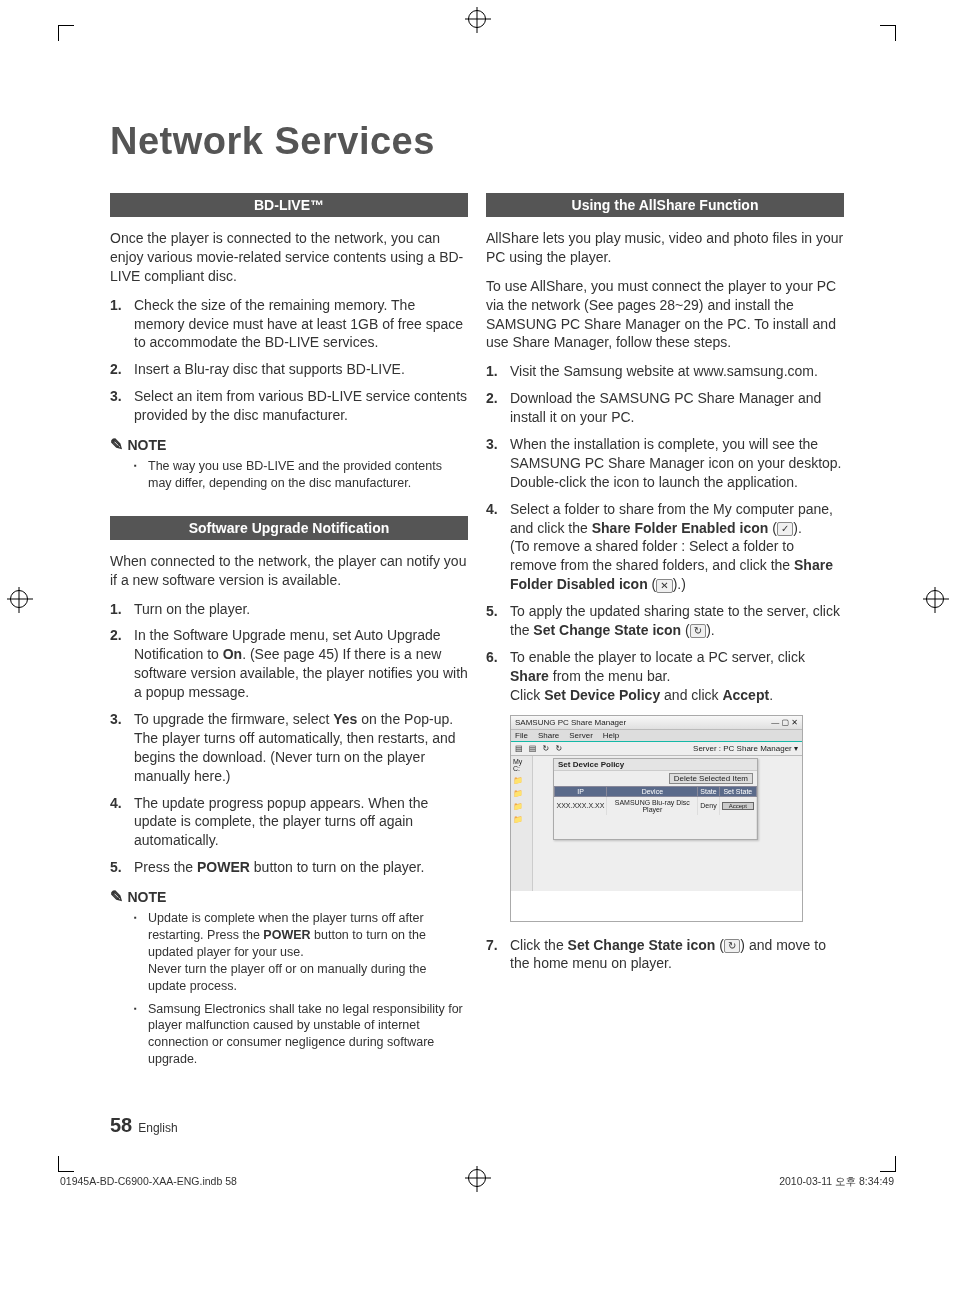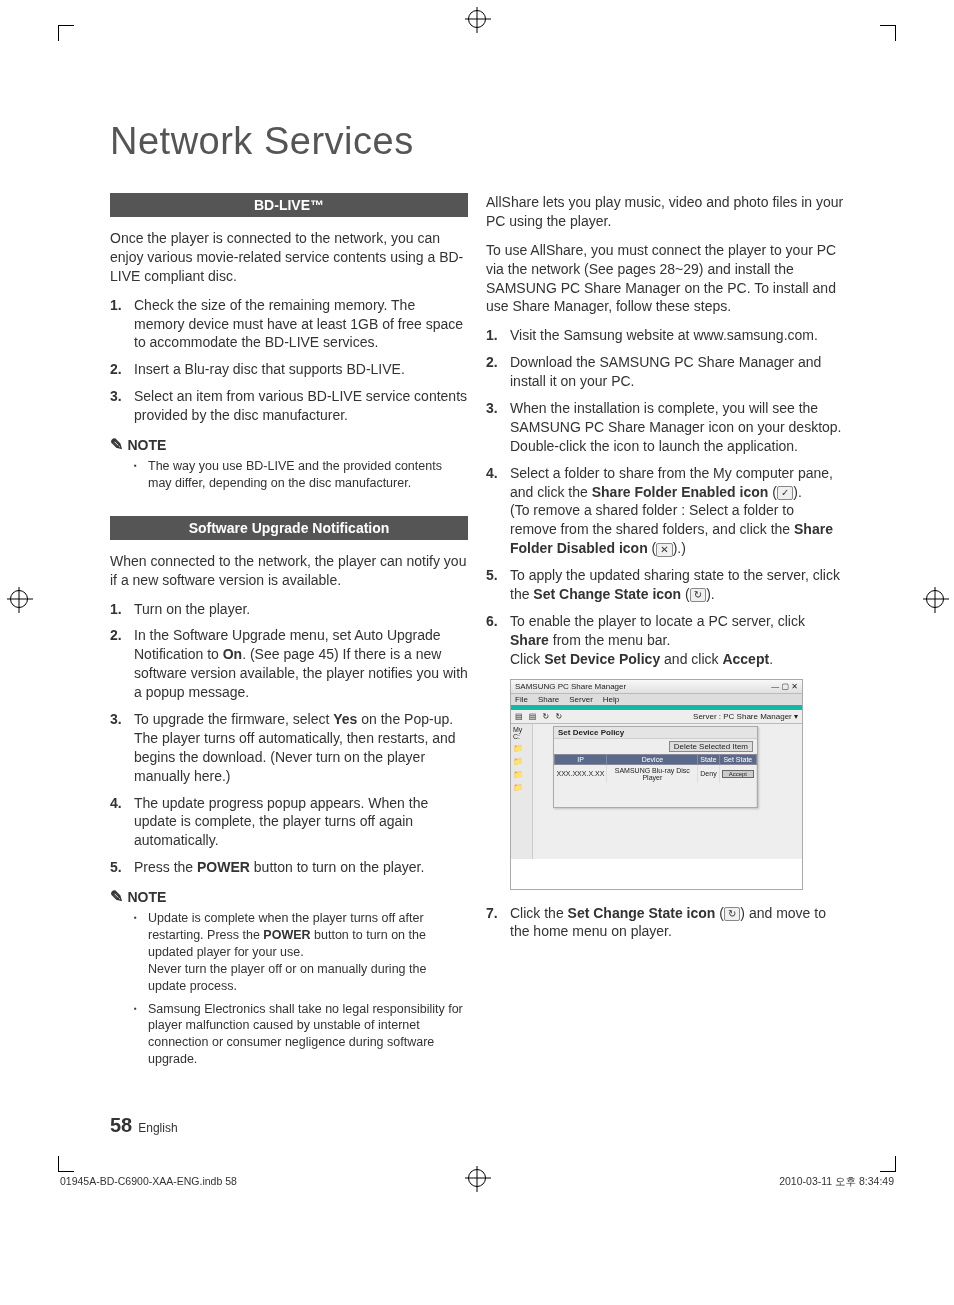--- a/index.html
+++ b/index.html
@@ -39,21 +39,21 @@
   .reg-right { right: 10px; }
   .reg-left::before, .reg-left::after, .reg-right::before, .reg-right::after { content:""; position:absolute; background:#000;}
   .reg-left::before, .reg-right::before { left:50%; top:-4px; width:1px; height:26px; transform:translateX(-50%); }
   .reg-left::after, .reg-right::after { top:50%; left:-4px; height:1px; width:26px; transform:translateY(-50%); }
 
   .page {
     width: 100%;
     padding: 90px 50px 40px 50px;
   }
   h1.main-title {
-    font-weight: 400;
+    font-weight: 700;
     font-size: 38px;
     color: #555;
     margin-bottom: 30px;
     font-family: "Helvetica Neue", Arial, sans-serif;
     letter-spacing: 0.5px;
   }
   .cols {
     display: flex;
     gap: 18px;
   }
@@ -105,21 +105,21 @@
     padding: 2px 4px;
     display:flex;
     justify-content: space-between;
     border-bottom: 1px solid #bbb;
   }
   .app-menubar {
     background: #ddd;
     padding: 1px 4px;
     display: flex;
     gap: 10px;
-    border-bottom:5px solid #14b8a6;
+    border-bottom:1px solid #14b8a6;
   }
   .app-toolbar {
     background: #eee;
     padding: 2px 4px;
     display:flex;
     justify-content: space-between;
     border-bottom:1px solid #bbb;
   }
   .app-toolbar .icons span{ display:inline-block; margin-right:4px;}
   .app-body { display:flex; height:135px; position:relative;}
@@ -244,20 +244,21 @@
 Never turn the player off or on manually during the update process.</span></span>
           </li>
         <li>
             <span class="sq">▪</span>
             <span class="bd">Samsung Electronics shall take no legal responsibility for player malfunction caused by unstable of internet connection or consumer negligence during software upgrade.</span>
           </li>
       </ul>
     </div>
 
     <div class="col">
+      <div class="section-head">Using the AllShare Function</div>
       <p>AllShare lets you play music, video and photo files in your PC using the player.</p>
       <p>To use AllShare, you must connect the player to your PC via the network (See pages 28~29) and install the SAMSUNG PC Share Manager on the PC. To install and use Share Manager, follow these steps.</p>
       <ol>
         <li>
             <span class="num">1.</span>
             <span class="body">Visit the Samsung website at www.samsung.com.</span>
           </li>
         <li>
             <span class="num">2.</span>
             <span class="body">Download the SAMSUNG PC Share Manager and install it on your PC.</span>

